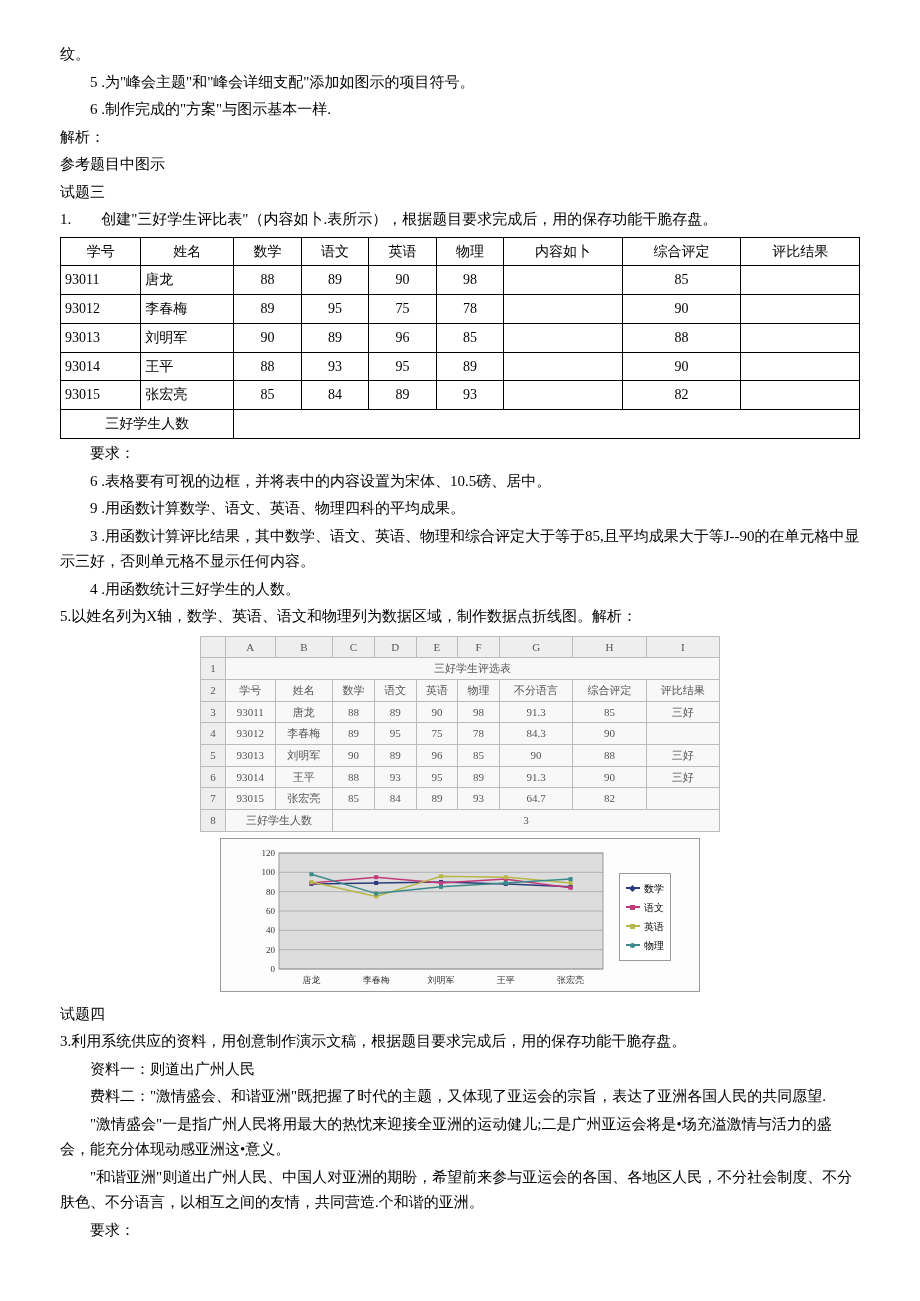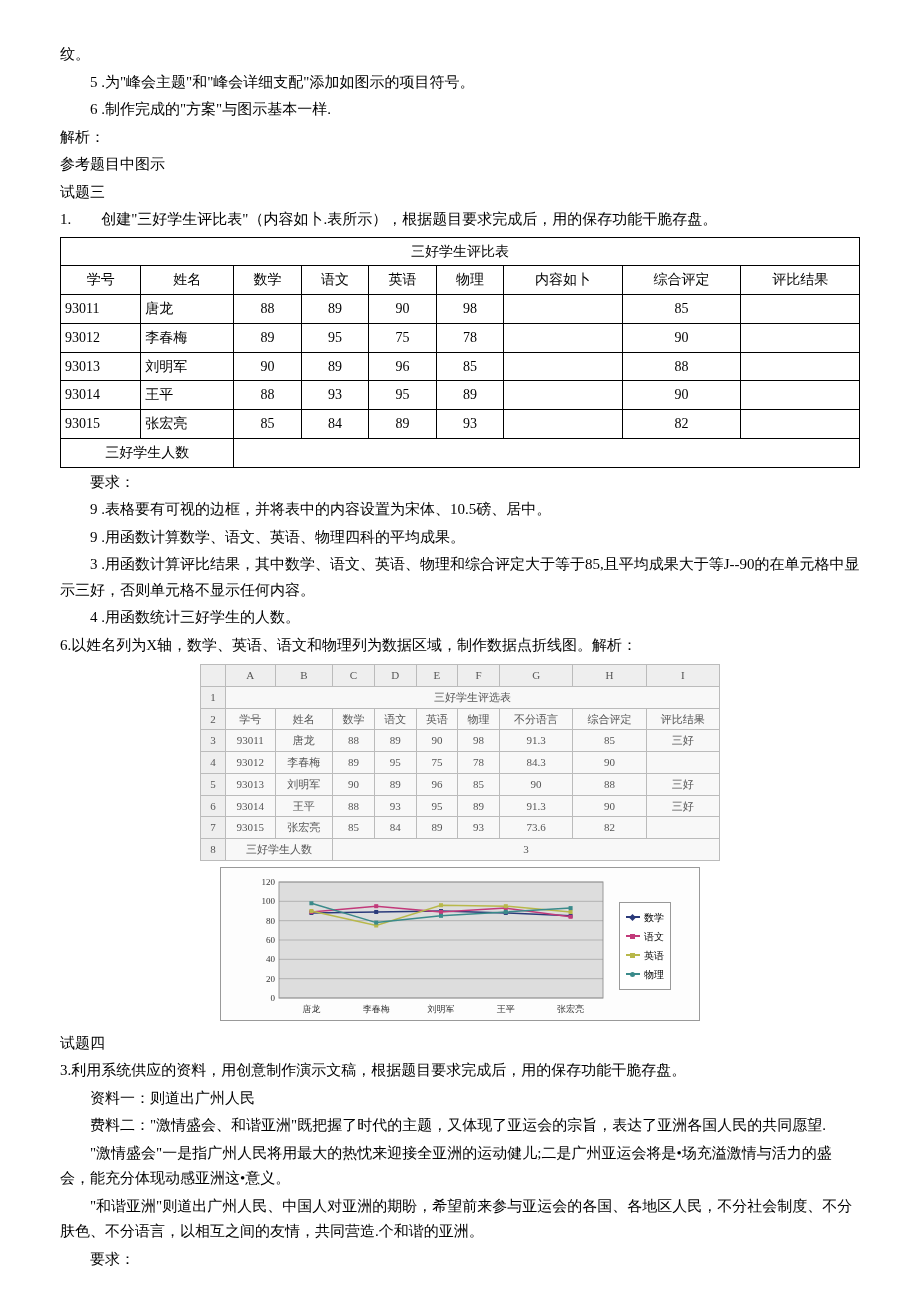--- a/index.html
+++ b/index.html
@@ -96,23 +96,20 @@
 <p class="indent">5 .为"峰会主题"和"峰会详细支配"添加如图示的项目符号。</p>
 <p class="indent">6 .制作完成的"方案"与图示基本一样.</p>
 <p>解析：</p>
 <p>参考题目中图示</p>
 
 <p>试题三</p>
 <p>1.　　创建"三好学生评比表"（内容如卜.表所示），根据题目要求完成后，用的保存功能干脆存盘。</p>
 
 <table class="data-table">
   <tbody>
-      <tr>
-        <td colspan="9">三好学生评比表</td>
-      </tr>
   <tr>
     <td>学号</td>
     <td>姓名</td>
     <td>数学</td>
     <td>语文</td>
     <td>英语</td>
     <td>物理</td>
     <td>内容如卜</td>
     <td>综合评定</td>
     <td>评比结果</td>
@@ -173,25 +170,25 @@
     <td></td>
   </tr>
   <tr>
     <td colspan="2">三好学生人数</td>
     <td colspan="7"></td>
   </tr>
 </tbody>
   </table>
 
 <p class="indent">要求：</p>
-<p class="indent">9 .表格要有可视的边框，并将表中的内容设置为宋体、10.5磅、居中。</p>
+<p class="indent">6 .表格要有可视的边框，并将表中的内容设置为宋体、10.5磅、居中。</p>
 <p class="indent">9 .用函数计算数学、语文、英语、物理四科的平均成果。</p>
 <p class="indent">3 .用函数计算评比结果，其中数学、语文、英语、物理和综合评定大于等于85,且平均成果大于等J--90的在单元格中显示三好，否则单元格不显示任何内容。</p>
 <p class="indent">4 .用函数统计三好学生的人数。</p>
-<p>6.以姓名列为X轴，数学、英语、语文和物理列为数据区域，制作数据点折线图。解析：</p>
+<p>5.以姓名列为X轴，数学、英语、语文和物理列为数据区域，制作数据点折线图。解析：</p>
 
 <div class="result-block">
   <table class="result-table">
     <tbody>
         <tr>
       <td class="rowhead"></td>
       <td class="colhead">A</td>
       <td class="colhead">B</td>
       <td class="colhead">C</td>
       <td class="colhead">D</td>
@@ -266,21 +263,21 @@
           <td>三好</td>
     </tr>
     <tr>
           <td class="rowhead">7</td>
       <td>93015</td>
           <td>张宏亮</td>
           <td>85</td>
           <td>84</td>
           <td>89</td>
           <td>93</td>
-          <td>73.6</td>
+          <td>64.7</td>
           <td>82</td>
           <td></td>
     </tr>
     <tr>
           <td class="rowhead">8</td>
       <td colspan="2">三好学生人数</td>
       <td colspan="7">3</td>
     </tr>
   </tbody>
     </table>

